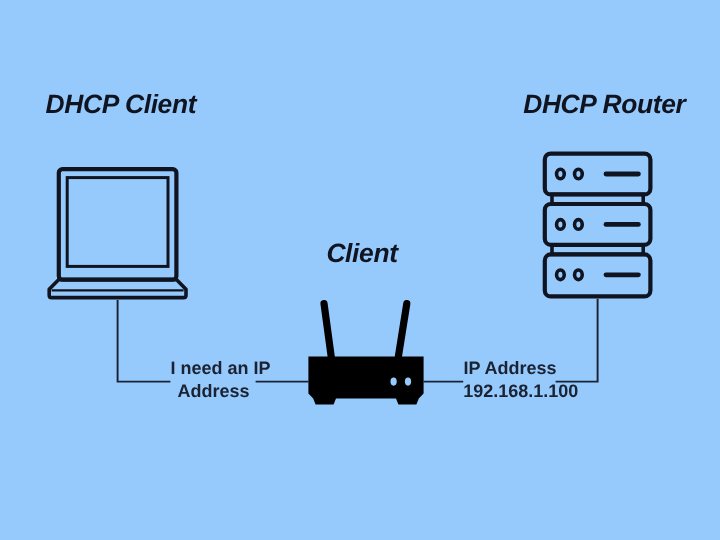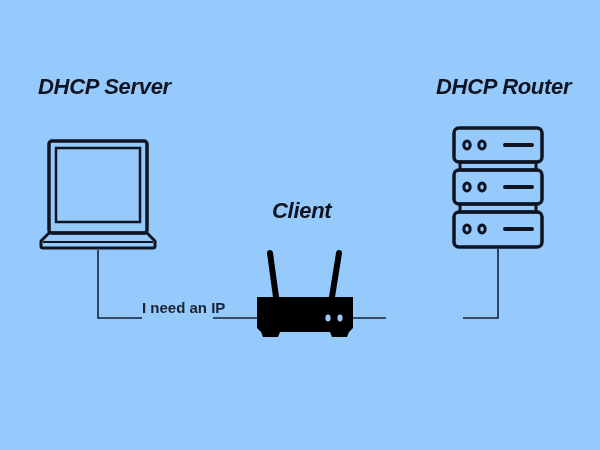--- a/index.html
+++ b/index.html
@@ -75,22 +75,25 @@
 
   <g>
     <line x1="270" y1="253" x2="276" y2="297" stroke="#000" stroke-width="6" stroke-linecap="round"></line>
     <line x1="339" y1="253" x2="332" y2="297" stroke="#000" stroke-width="6" stroke-linecap="round"></line>
     <path d="M257,297 L353,297 L353,328 L349,332 L347,337 L332,337 L330,332 L280,332 L278,337 L263,337 L261,332 L257,328 Z" fill="#000"></path>
     <ellipse cx="328" cy="318" rx="2.6" ry="3.4" fill="#96cafc"></ellipse>
     <ellipse cx="340" cy="318" rx="2.6" ry="3.4" fill="#96cafc"></ellipse>
   </g>
 </svg>
 
-<div class="title" style="left:38px; top:74px;">DHCP Server</div>
+<div class="title" style="left:38px; top:74px;">DHCP Client</div>
 <div class="title" style="left:272px; top:198px;">Client</div>
 <div class="title" style="left:436px; top:74px;">DHCP Router</div>
 
 <div class="msg" style="left:142px; top:298px; width:72px;">
   <div>I need an IP</div>
+  <div>Address</div>
 </div>
 
 <div class="msg" style="left:386px; top:298px; width:78px;">
+  <div>IP Address</div>
+  <div>192.168.1.100</div>
 </div>
 
 </body></html>

